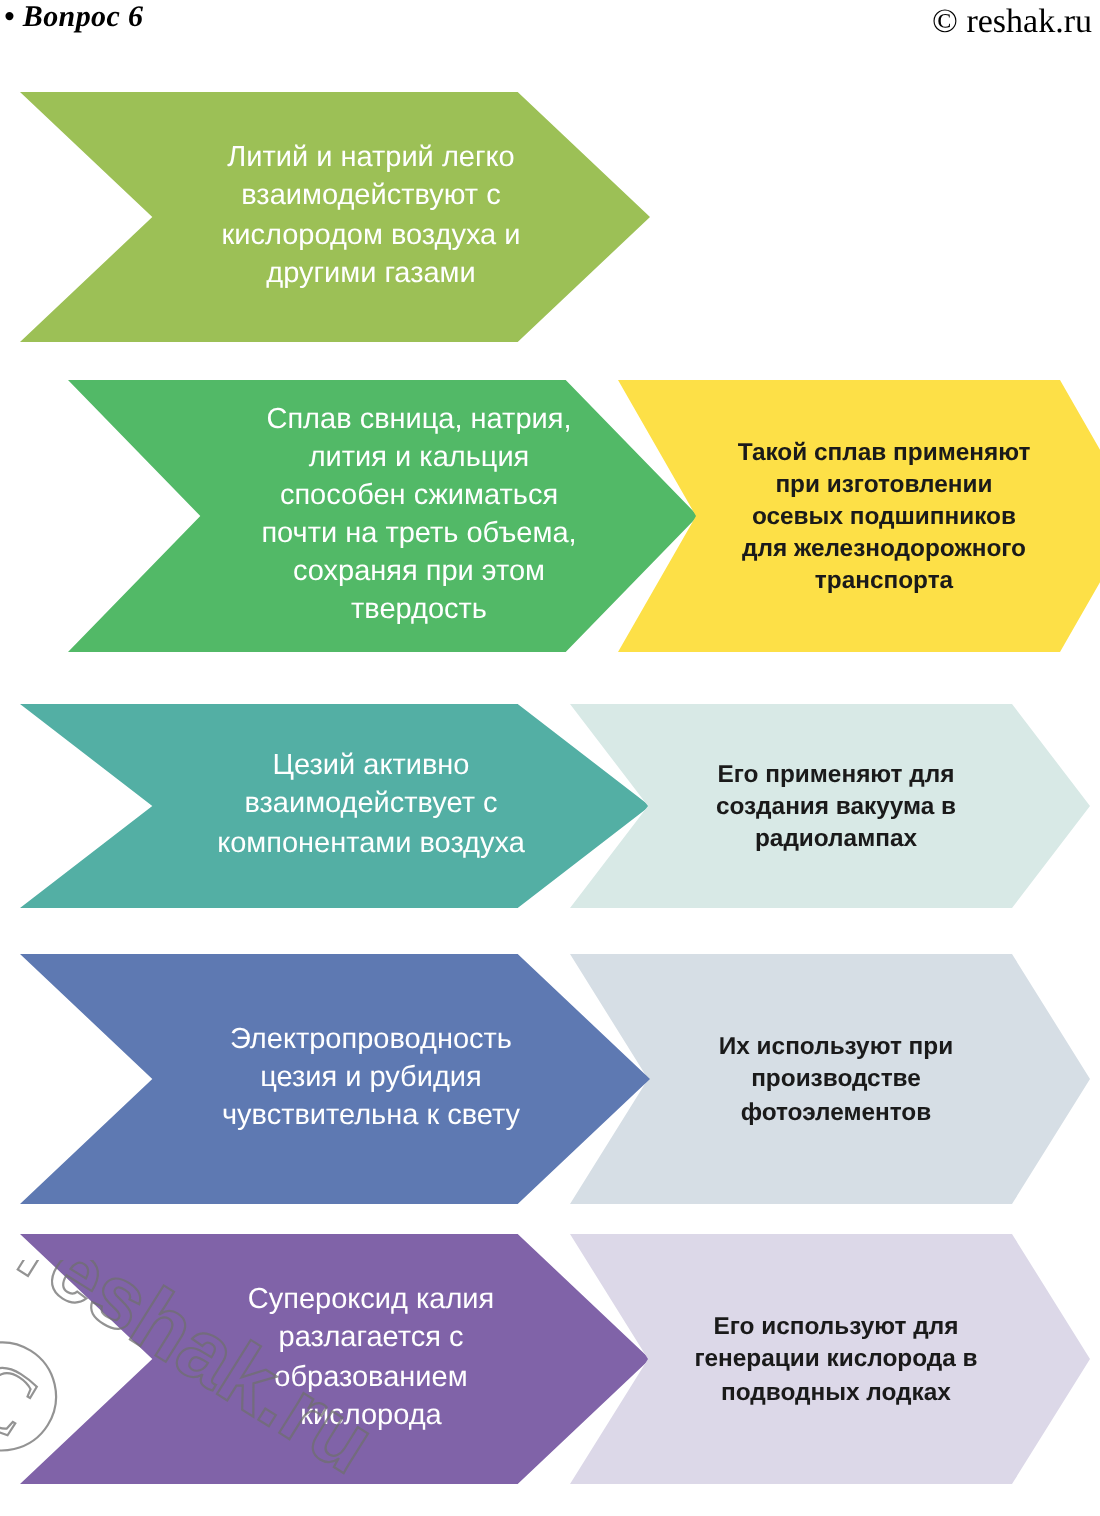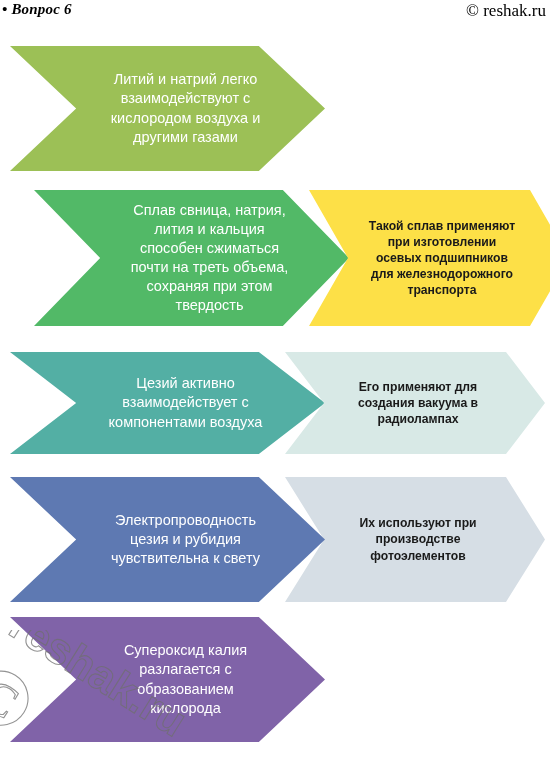--- a/index.html
+++ b/index.html
@@ -178,20 +178,25 @@
 чувствительна к свету</span>
     </div>
   </div>
 
   <div class="chev-row" style="top: 583px; height: 125px;">
     <div class="chev primary" style="background: rgb(128, 99, 168);">
       <span class="chev-text">Супероксид калия
 разлагается с
 образованием
 кислорода</span>
+    </div>
+    <div class="chev secondary" style="background: rgb(220, 216, 232);">
+      <span class="chev-text">Его используют для
+генерации кислорода в
+подводных лодках</span>
     </div>
   </div>
 
 </div>
 
 <div id="watermark">
   <svg width="230" height="130" viewBox="0 0 230 130">
     <g transform="rotate(32 60 40)">
       <text x="0" y="34" id="wm-text" font-family="Liberation Sans, sans-serif" font-size="44" font-weight="bold" fill="none" stroke="#6f6f6f" stroke-width="1.1" opacity="0.75">reshak.ru</text>
     </g>

